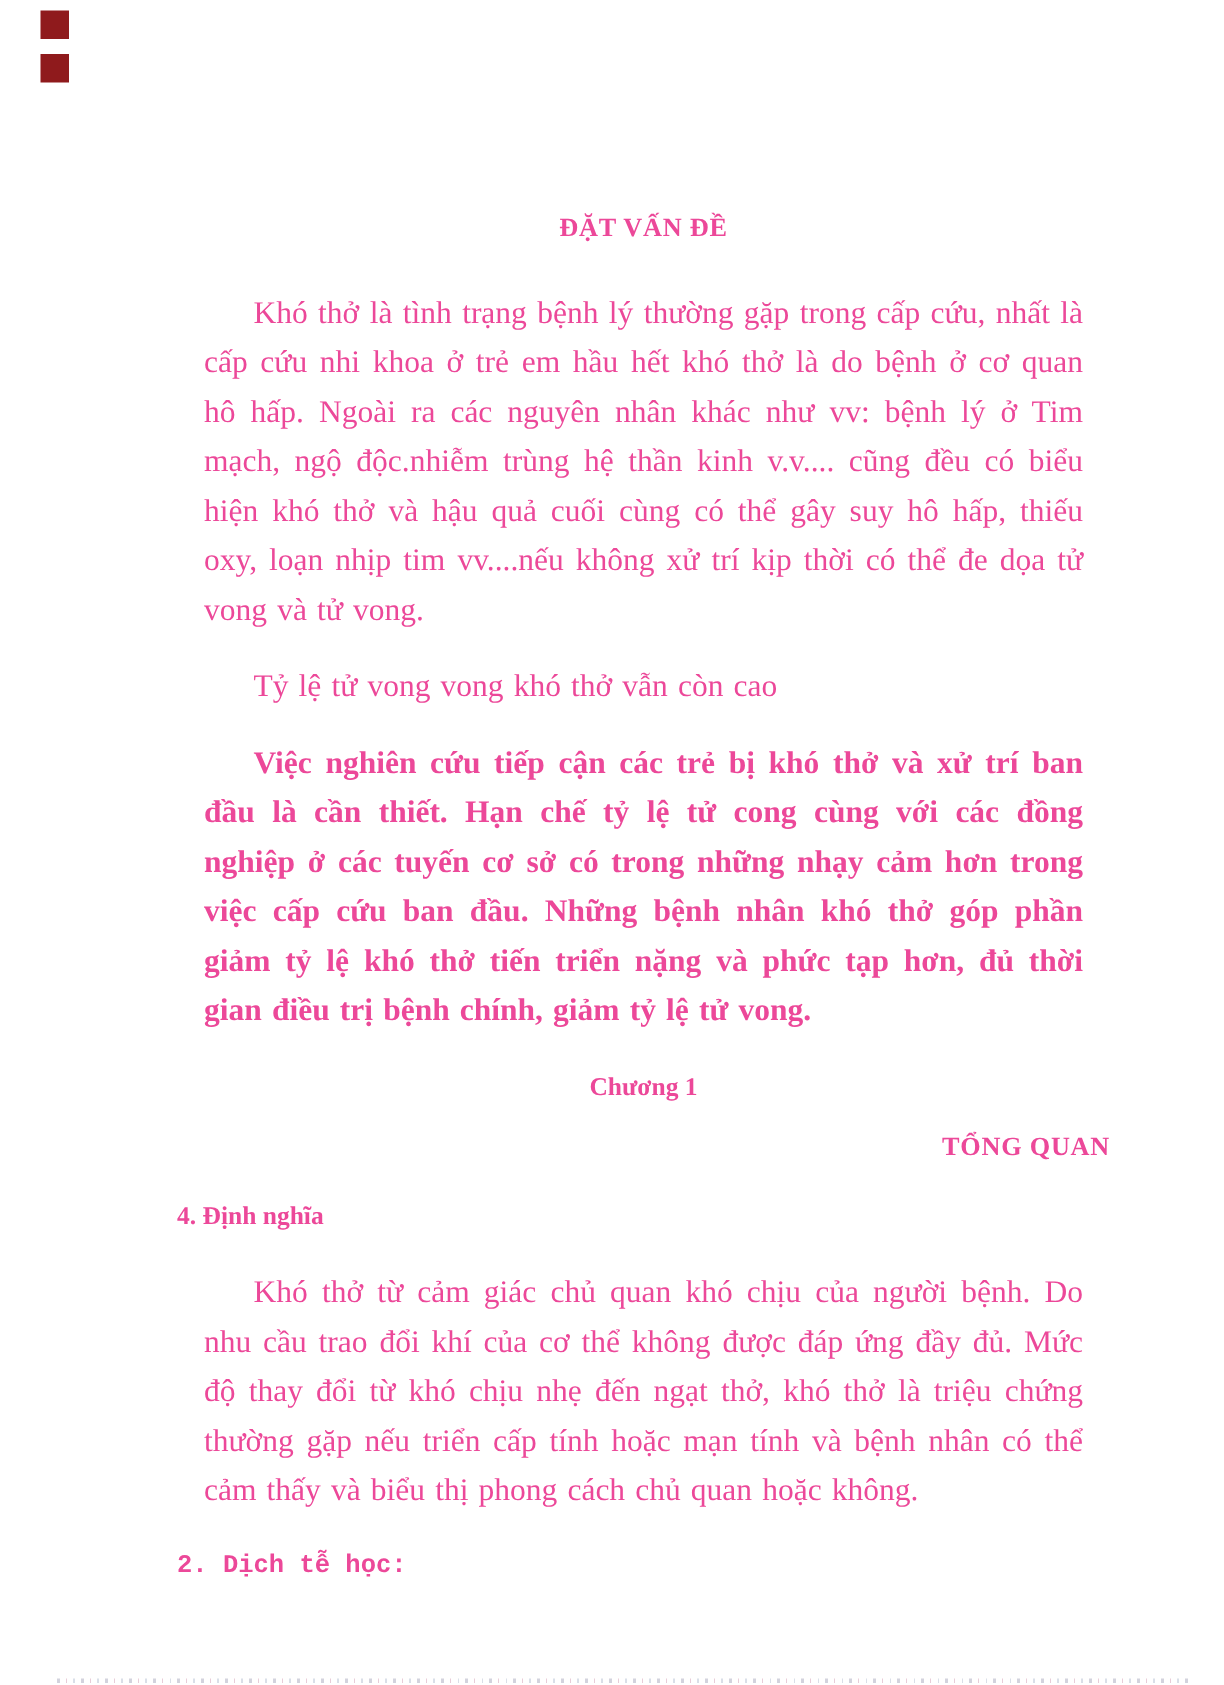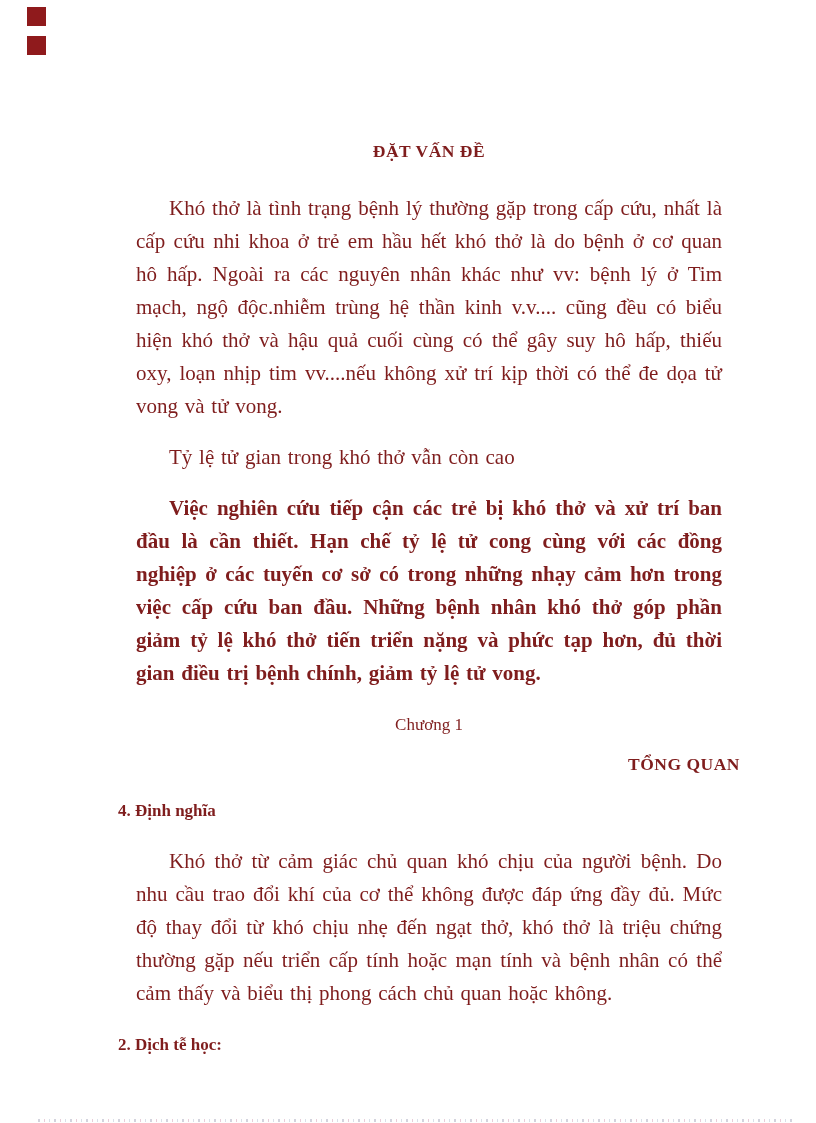--- a/index.html
+++ b/index.html
@@ -7,21 +7,21 @@
     padding: 0;
     background: #ffffff;
   }
   .page {
     position: relative;
     width: 816px;
     height: 1123px;
     background: #ffffff;
     overflow: hidden;
     font-family: "Liberation Serif", "DejaVu Serif", serif;
-    color: #7f1d1d;
+    color: #ec4899;
   }
   .corner-marker {
     position: absolute;
     left: 27px;
     width: 19px;
     height: 19px;
   }
   .corner-marker.m1 { top: 7px; }
   .corner-marker.m2 { top: 36px; }
 
@@ -48,37 +48,37 @@
   p.single-line {
     text-align: left;
   }
   .par-2 { margin-top: 6px; }
   .par-3 { margin-top: 4px; font-weight: bold; }
   .chapter-label {
     margin: 6px 0 0 0;
     text-align: center;
     font-size: 17px;
     line-height: 33px;
-    font-weight: normal;
+    font-weight: bold;
   }
   .chapter-title {
     margin: 7px 0 0 0;
     text-align: right;
     font-size: 17.5px;
     line-height: 33px;
     font-weight: bold;
     letter-spacing: 0.5px;
   }
   .section-heading {
     margin: 13px 0 0 0;
     font-size: 17px;
     line-height: 33px;
     font-weight: bold;
   }
-  .section-heading.h2 { margin-top: 11px; }
+  .section-heading.h2 { margin-top: 11px; font-family: Liberation Mono, monospace; }
   .par-4 { margin-top: 10px; }
   .par-5 { margin-top: 11px; }
 
   .bottom-edge-artifact {
     position: absolute;
     left: 38px;
     right: 24px;
     bottom: 1px;
     height: 3px;
     background: repeating-linear-gradient(
@@ -100,21 +100,21 @@
 
   <span class="corner-marker m1" style="background:#8f1a1c"></span>
   <span class="corner-marker m2" style="background:#8f1a1c"></span>
 
   <div class="content">
 
     <h1 class="doc-title">ĐẶT VẤN ĐỀ</h1>
 
     <p class="body-par par-1">Khó thở là tình trạng bệnh lý  thường gặp trong cấp cứu, nhất là cấp cứu nhi khoa ở trẻ em hầu hết khó thở là  do bệnh ở cơ quan hô hấp. Ngoài ra các nguyên nhân khác như vv: bệnh lý ở Tim mạch, ngộ độc.nhiễm trùng hệ thần kinh v.v.... cũng đều có biểu hiện khó thở và hậu quả cuối cùng có thể gây suy hô hấp, thiếu  oxy, loạn nhịp tim vv....nếu không xử trí kịp thời có thể đe dọa tử vong và tử vong.</p>
 
-    <p class="body-par single-line par-2">Tỷ lệ tử gian trong khó thở vẫn còn cao</p>
+    <p class="body-par single-line par-2">Tỷ lệ tử vong vong khó thở vẫn còn cao</p>
 
     <p class="body-par par-3">Việc nghiên cứu tiếp cận các trẻ  bị khó thở và xử trí ban đầu là cần thiết. Hạn chế tỷ lệ tử cong cùng với các đồng nghiệp ở các tuyến cơ sở có trong những nhạy cảm hơn trong việc cấp cứu ban đầu. Những bệnh nhân khó thở góp phần giảm tỷ  lệ khó thở tiến triển nặng và phức tạp hơn, đủ thời gian điều trị bệnh chính, giảm tỷ lệ tử vong.</p>
 
     <p class="chapter-label">Chương 1</p>
 
     <p class="chapter-title">TỔNG QUAN</p>
 
     <h2 class="section-heading h1">4. Định nghĩa</h2>
 
     <p class="body-par par-4">Khó thở từ cảm giác chủ quan khó chịu của người bệnh. Do nhu cầu trao đổi khí của cơ thể không được đáp ứng đầy đủ. Mức độ thay đổi từ khó chịu nhẹ đến ngạt thở, khó thở là triệu chứng thường gặp nếu  triển cấp tính hoặc mạn tính và bệnh nhân có thể cảm thấy và biểu thị phong cách chủ quan hoặc không.</p>

